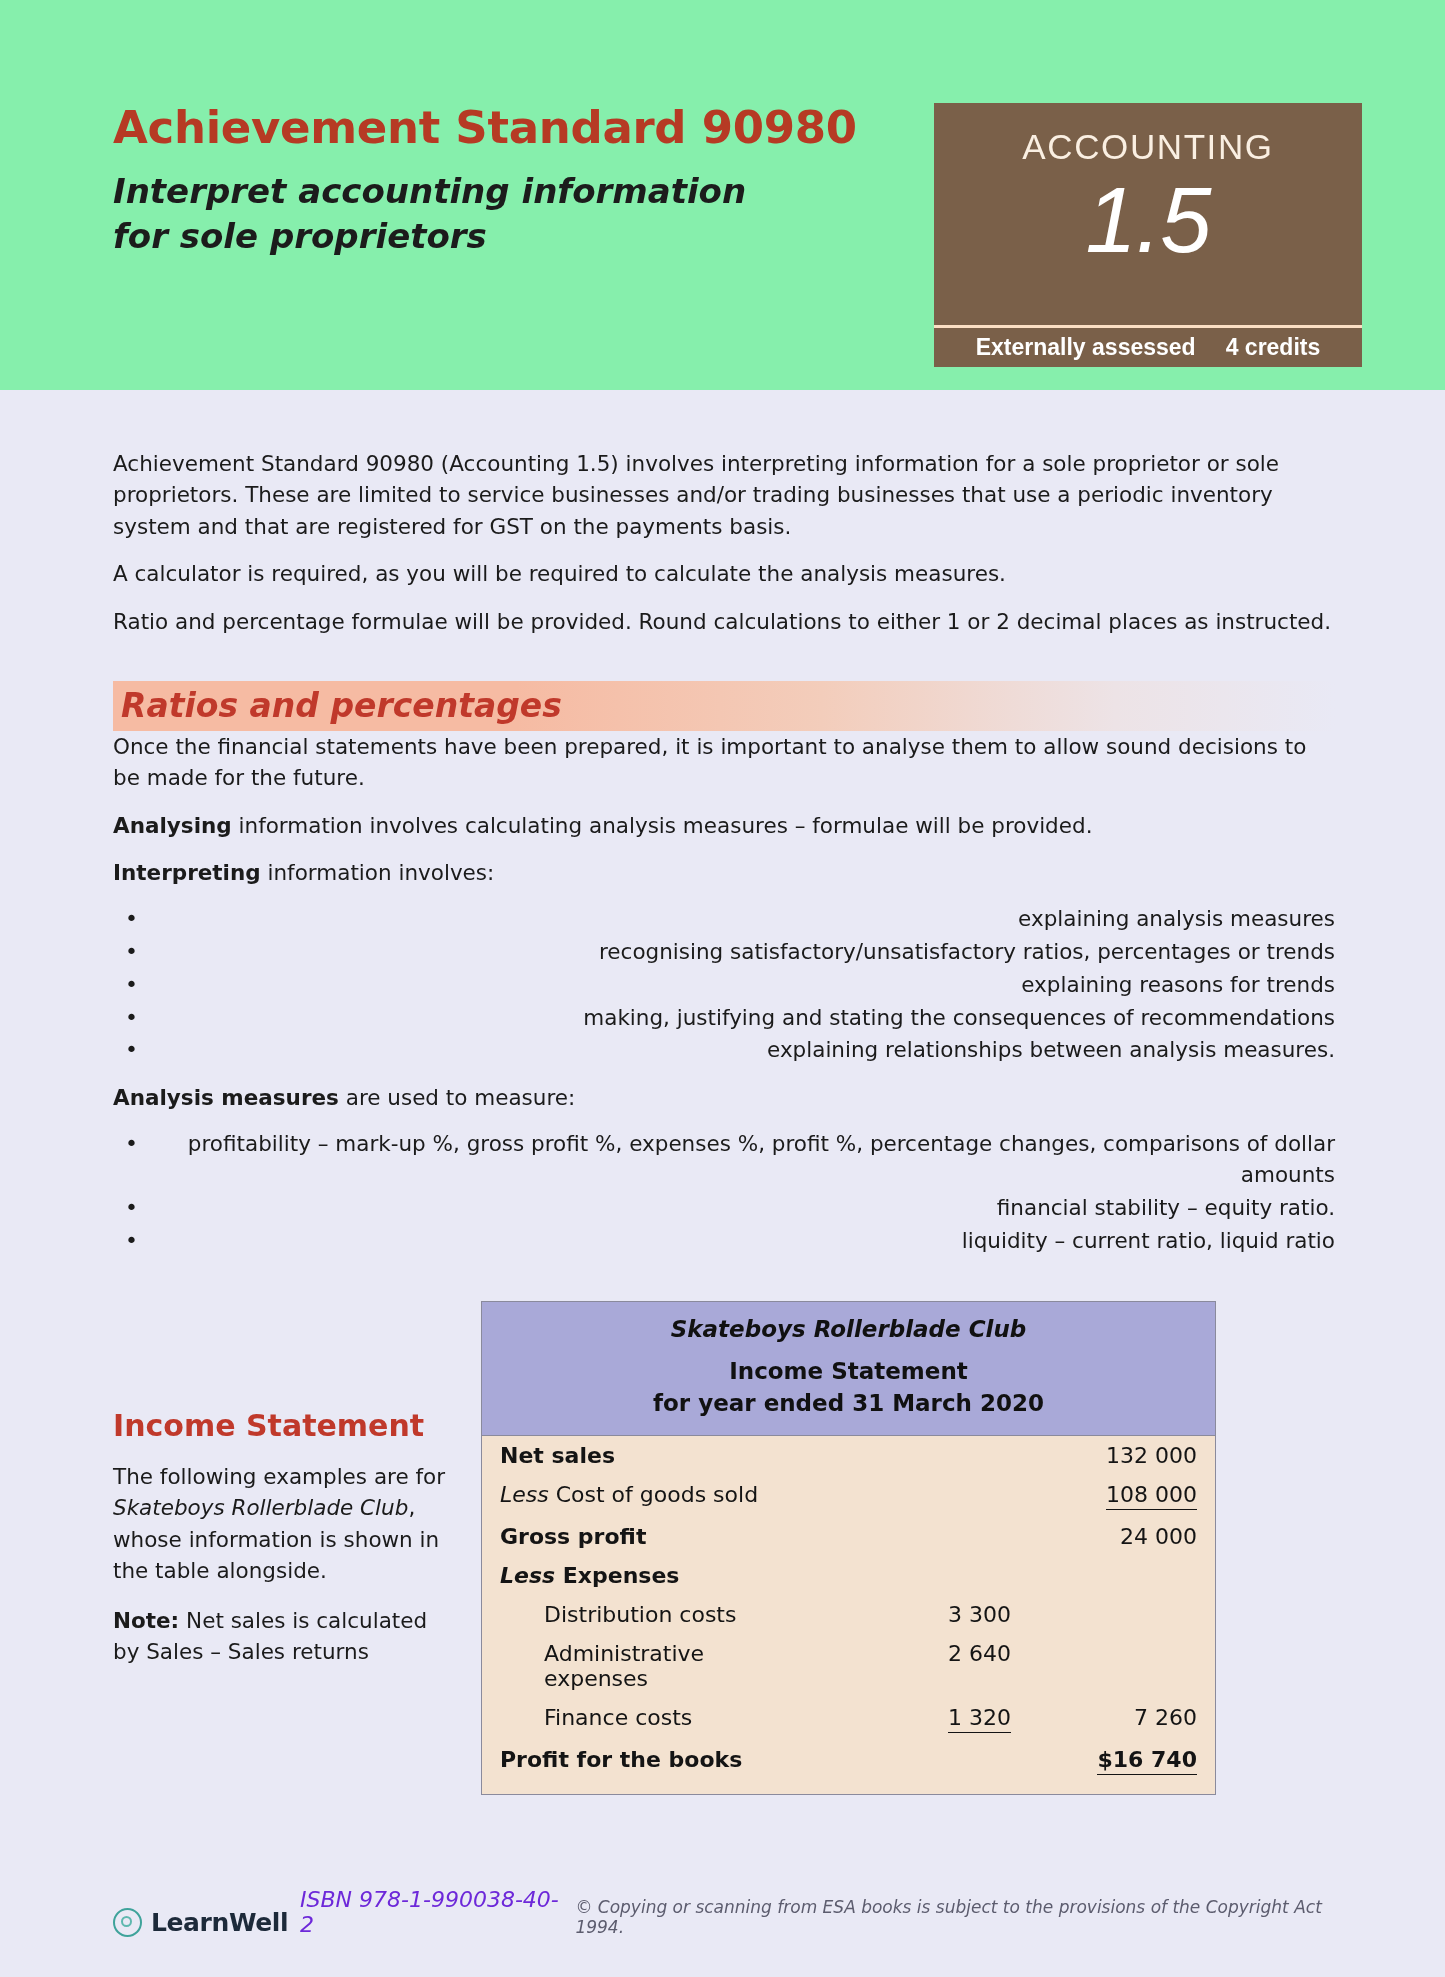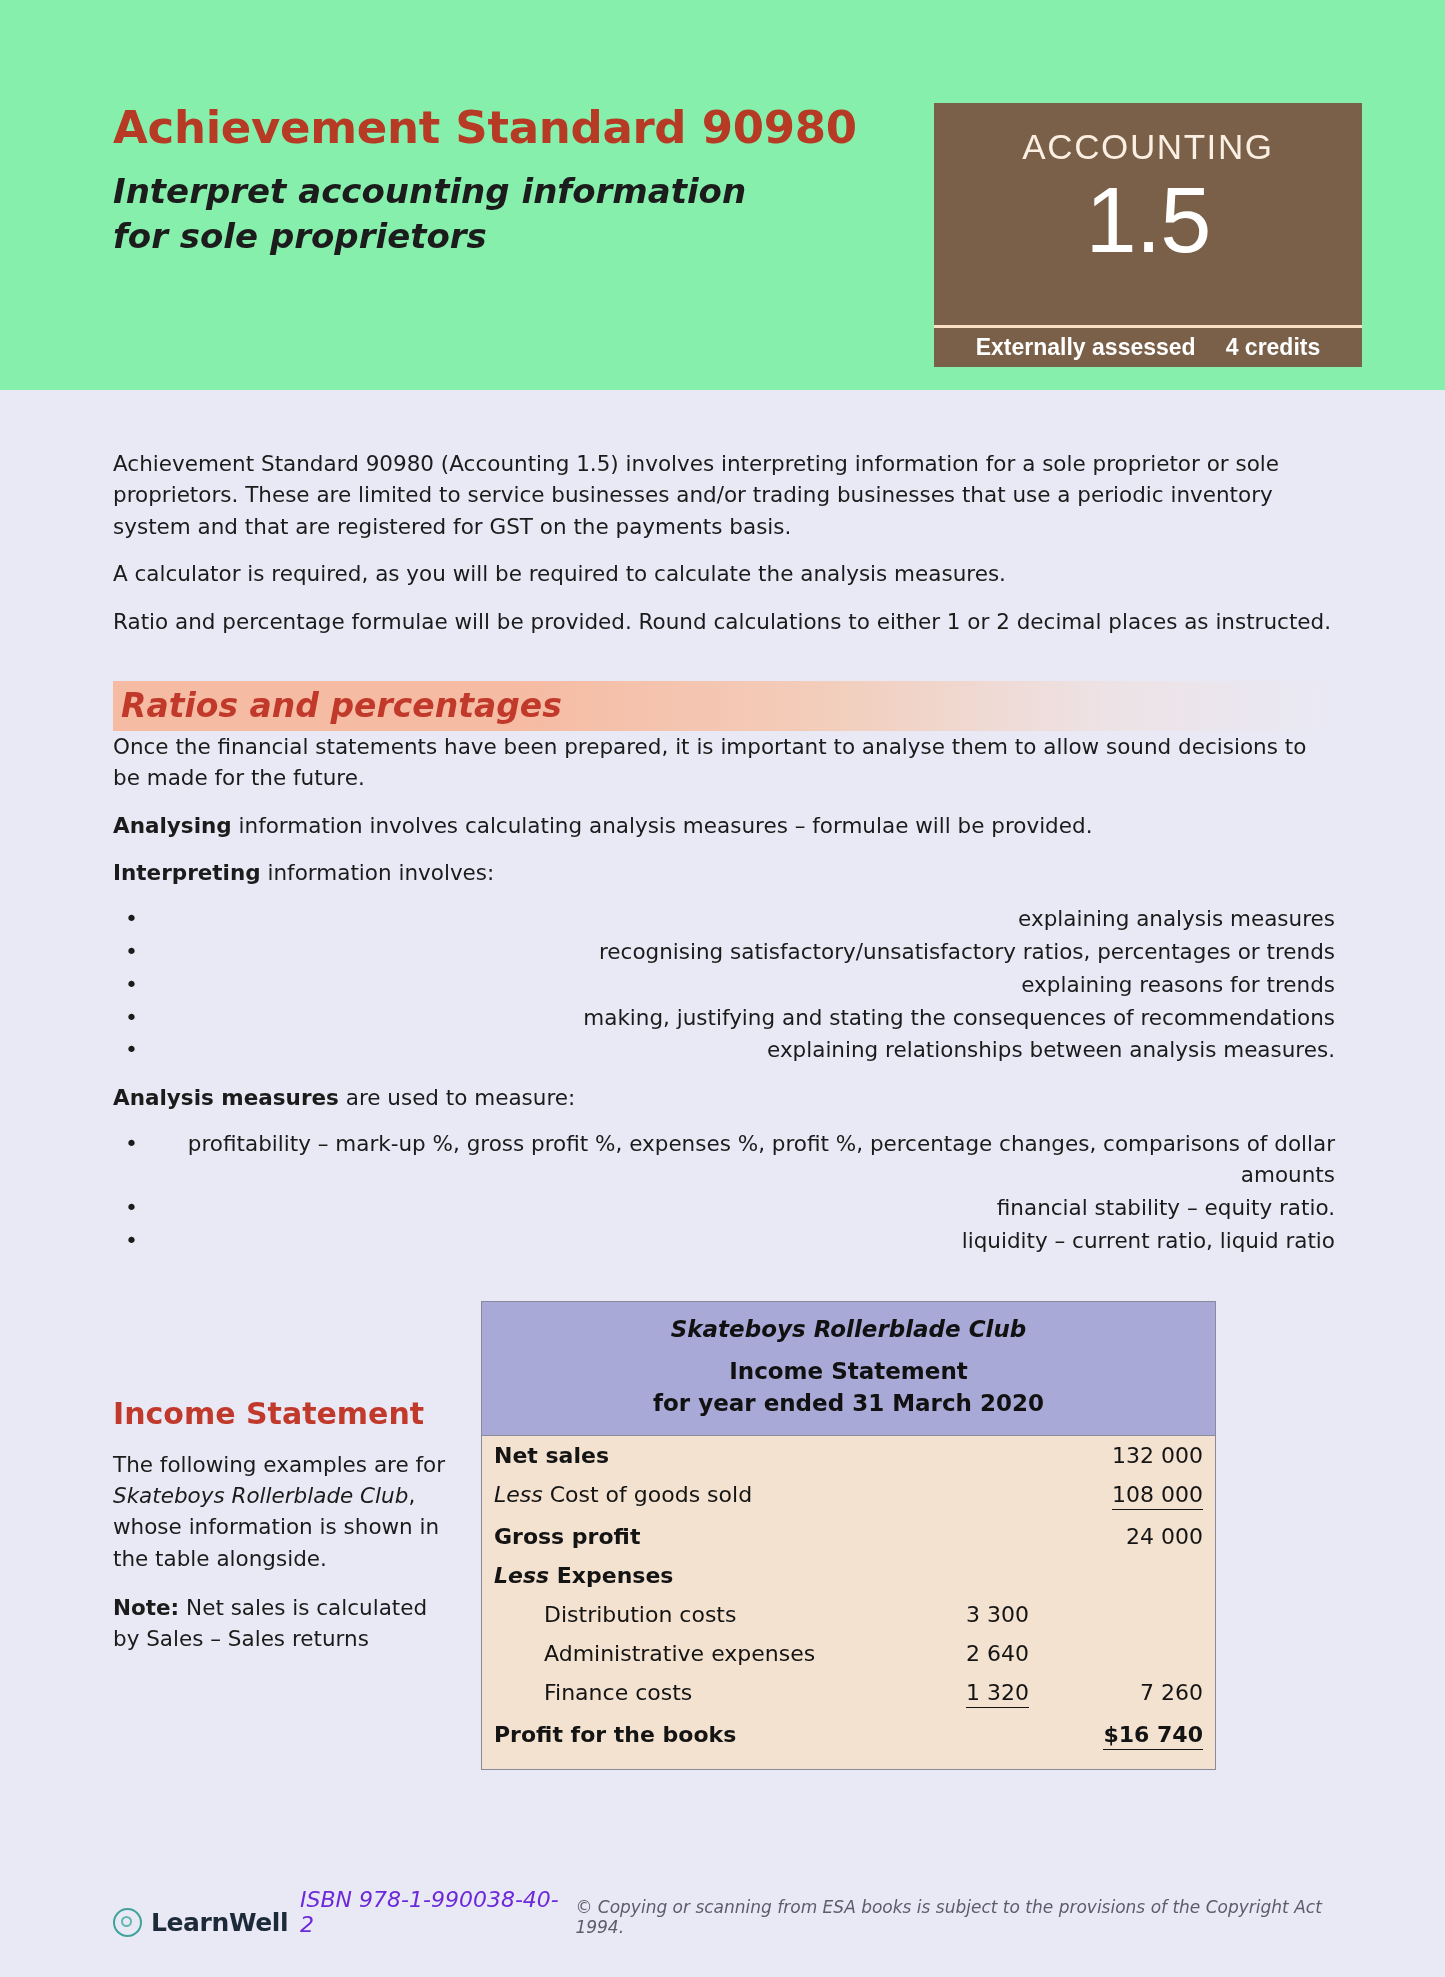--- a/index.html
+++ b/index.html
@@ -77,20 +77,21 @@
     line-height: 1;
   }
   .badge-number {
     color: #FFFFFF;
     font-family: "Liberation Sans", sans-serif;
     font-size: 92px;
     font-weight: normal;
     line-height: 1;
     margin-top: 10px;
     letter-spacing: -1px;
+    font-style: italic;
   }
   .badge-footer {
     background: #7A6049;
     border-top: 3px solid #FBDFC4;
     height: 42px;
     display: flex;
     align-items: center;
     justify-content: center;
     gap: 30px;
     color: #FFFFFF;
@@ -225,21 +226,21 @@
     line-height: 1.36;
     color: #111;
   }
   table.fin {
     width: 100%;
     border-collapse: collapse;
     font-family: "DejaVu Sans", sans-serif;
     font-size: 22px;
   }
   table.fin td {
-    padding: 7px 12px;
+    padding: 7px 18px;
     vertical-align: baseline;
     color: #141414;
   }
   td.lbl { padding-left: 18px; }
   td.lbl.indent { padding-left: 62px; }
   td.c1 { width: 160px; text-align: right; padding-right: 16px; }
   td.c2 { width: 150px; text-align: right; padding-right: 20px; }
   .bold { font-weight: bold; }
   .ul-line {
     display: inline-block;

